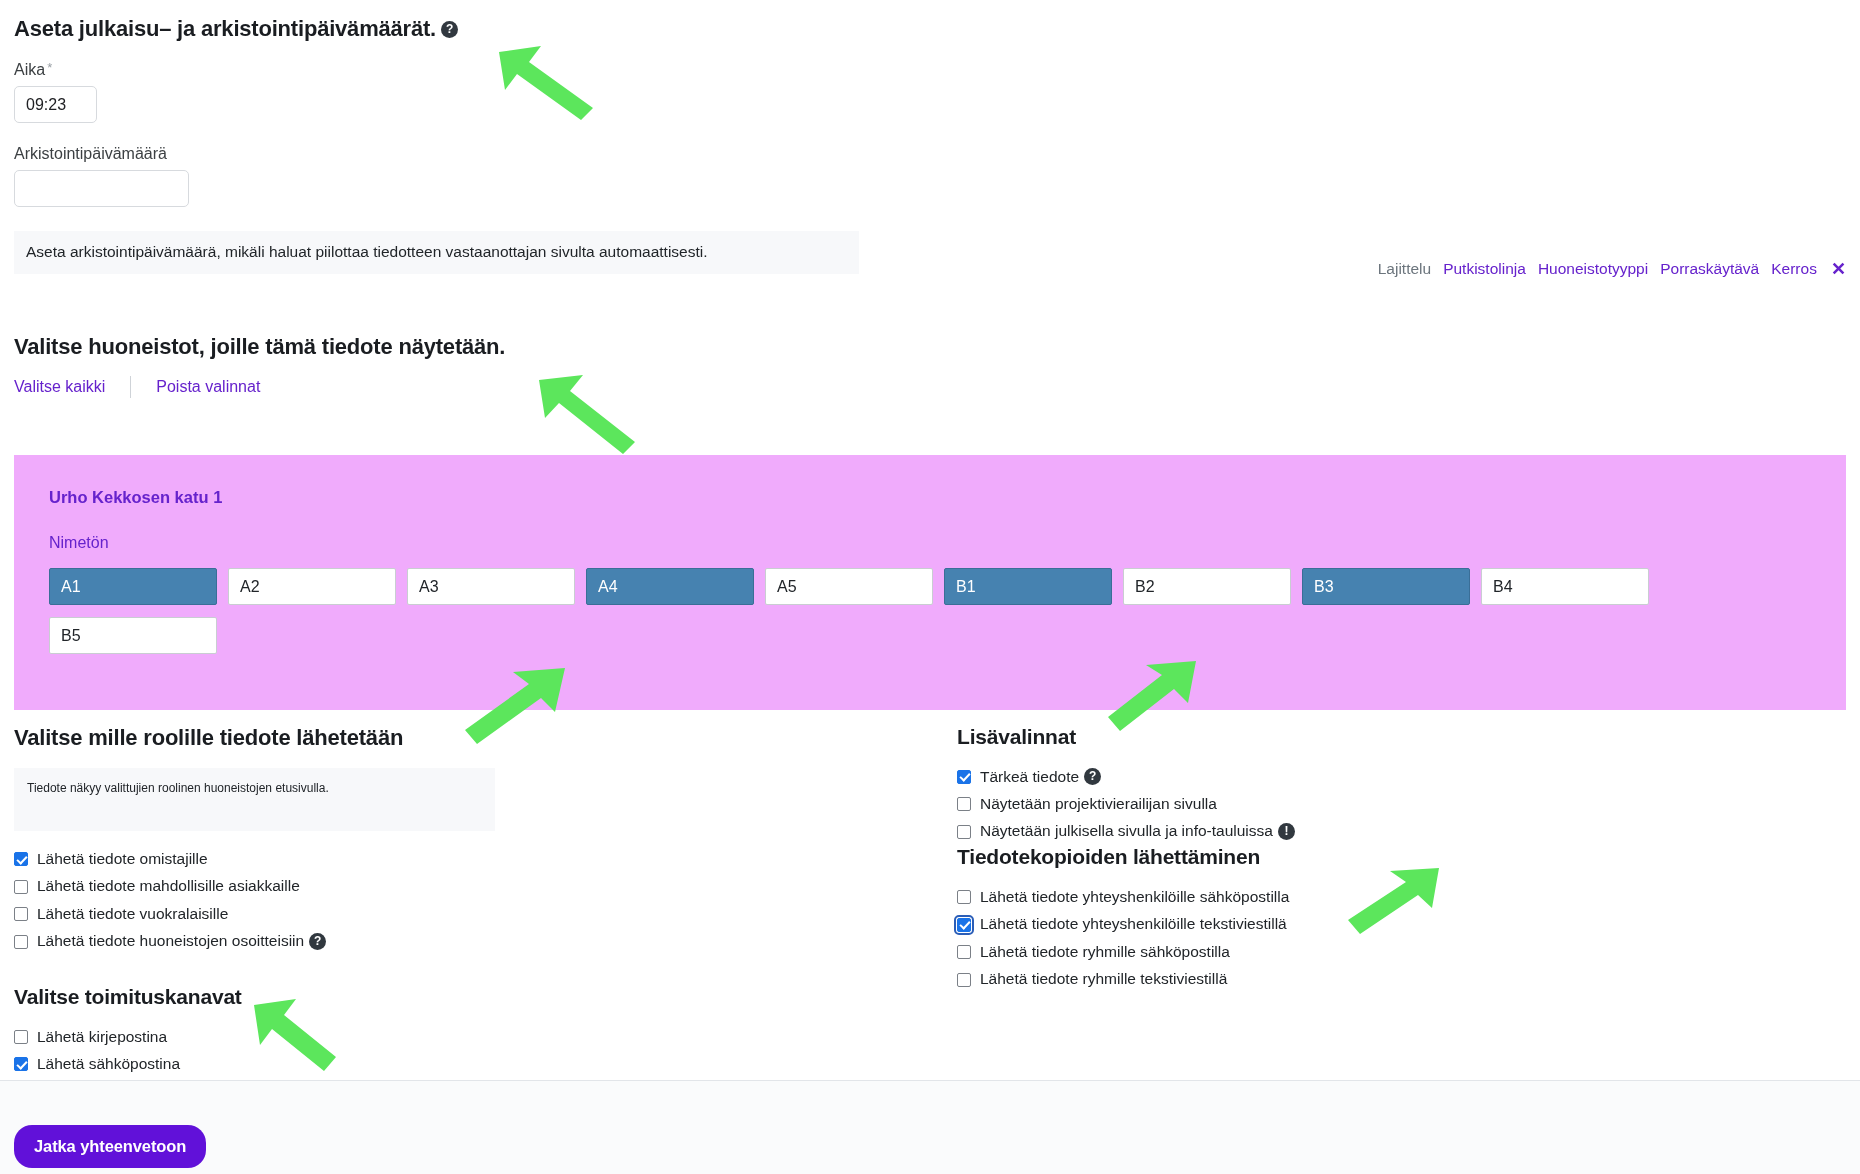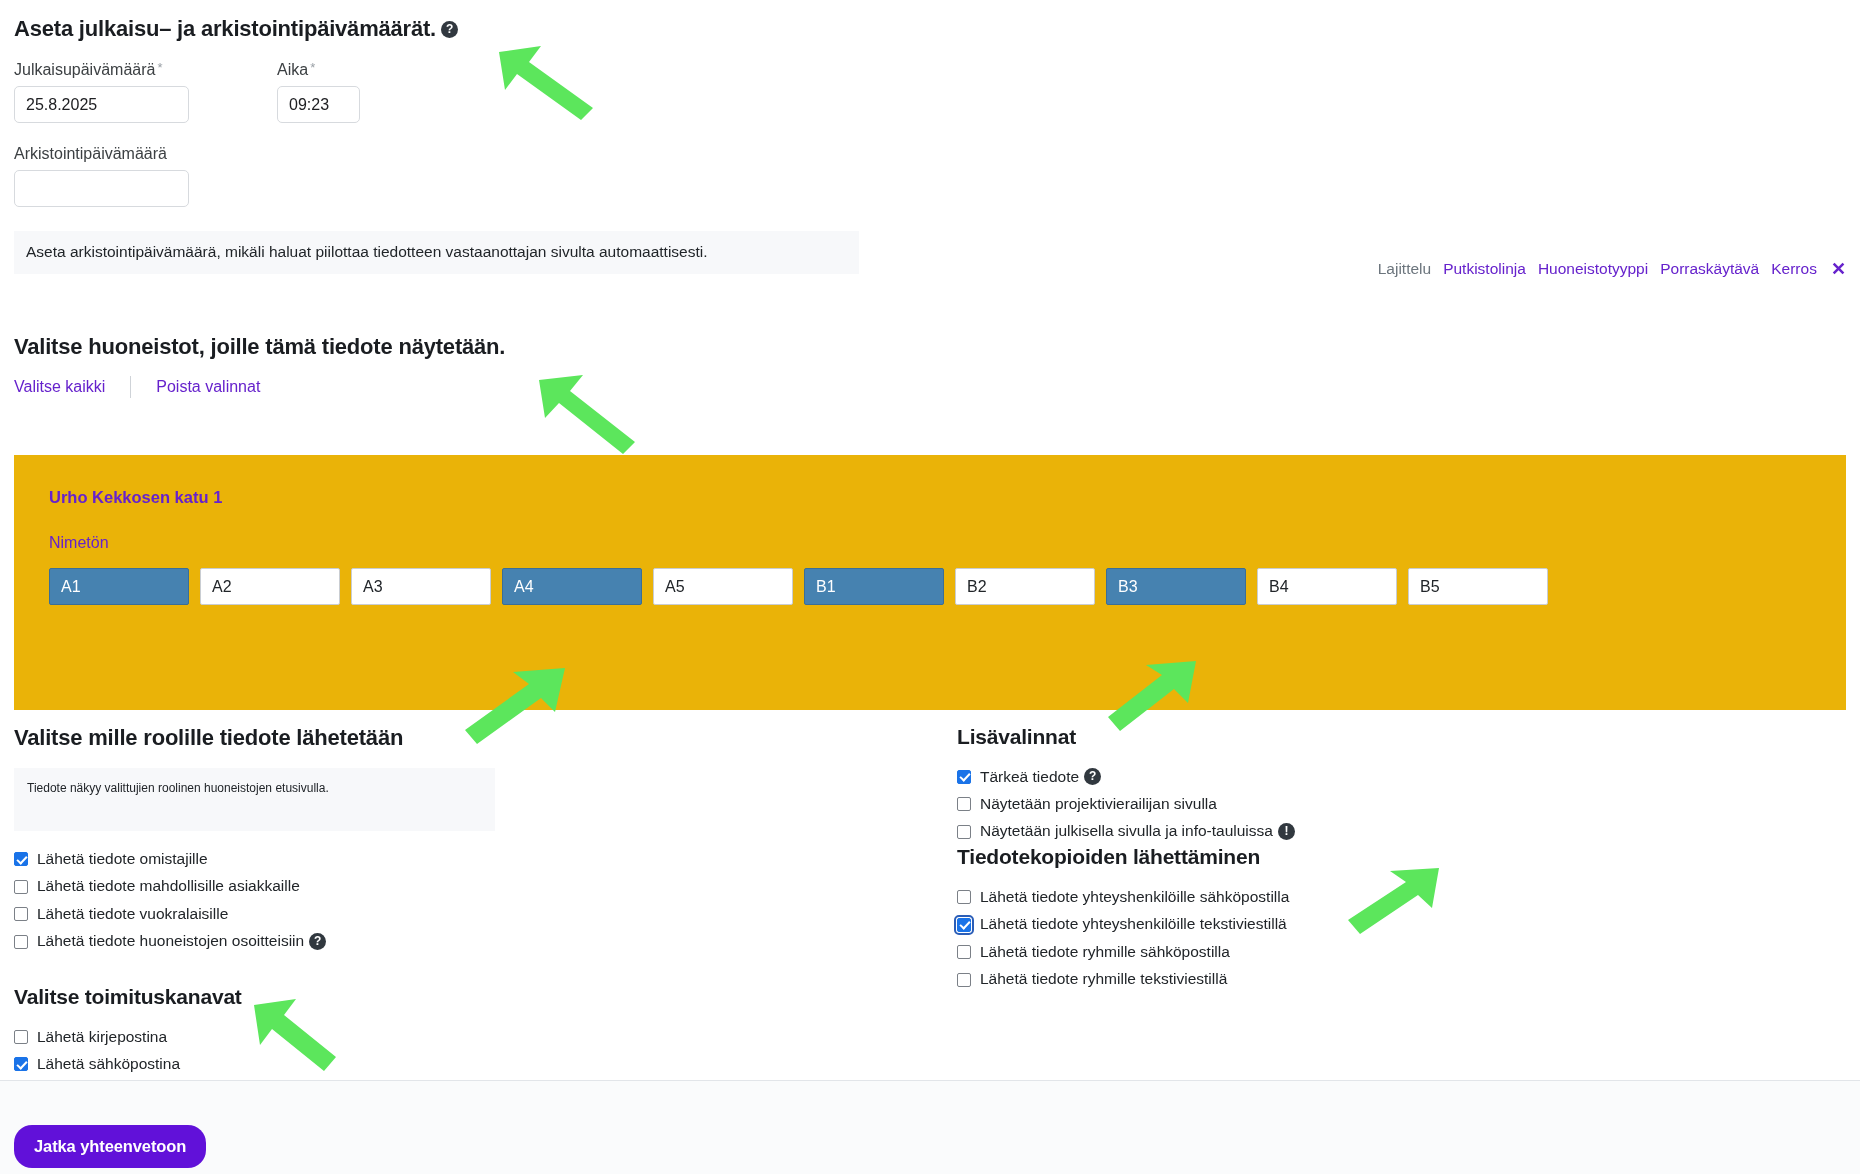--- a/index.html
+++ b/index.html
@@ -90,37 +90,37 @@
     display: flex; align-items: center; gap: 12px;
     font-size: 15.5px;
   }
   .sort-label { color: #6c757d; }
   .sort-link { color: #6622cc; cursor: pointer; }
   .sort-x { color: #6622cc; font-size: 18px; font-weight: bold; cursor: pointer; margin-left: 2px; }
 
   .apts-panel {
     position: absolute; left: 14px; top: 455px;
     width: 1832px; height: 255px;
-    background: #eab308;
+    background: #f0abfc;
   }
   .apts-addr {
     position: absolute; left: 35px; top: 33px;
     font-size: 16.5px; font-weight: bold; color: #6622cc;
   }
   .apts-group {
     position: absolute; left: 35px; top: 79px;
     font-size: 16px; color: #6622cc;
   }
   .apts-grid {
     position: absolute; left: 35px; top: 113px;
     width: 1720px;
     display: flex; flex-wrap: wrap; gap: 12px 11px;
   }
   .apt {
-    width: 140px; height: 37px;
+    width: 168px; height: 37px;
     border: 1px solid #c9cdd2;
     background: #ffffff;
     color: #212529;
     font-size: 16px;
     line-height: 35px;
     padding-left: 11px;
     cursor: pointer;
     border-radius: 2px;
   }
   .apt.selected {
@@ -214,26 +214,20 @@
 <body>
 
 <div class="page">
 
   <div class="top">
     <h2 class="section-title">
       <span>Aseta julkaisu– ja arkistointipäivämäärät.</span><span class="help-icon">?</span>
     </h2>
 
     <div class="field-row">
-      <div class="field-col">
-        <label class="field-label">
-          <span>Julkaisupäivämäärä</span><span class="req">*</span>
-        </label>
-        <div class="txtbox">25.8.2025</div>
-      </div>
       <div class="field-col">
         <label class="field-label">
           <span>Aika</span><span class="req">*</span>
         </label>
         <div class="txtbox small">09:23</div>
       </div>
     </div>
 
     <div class="field-col archive">
       <label class="field-label">Arkistointipäivämäärä</label>

